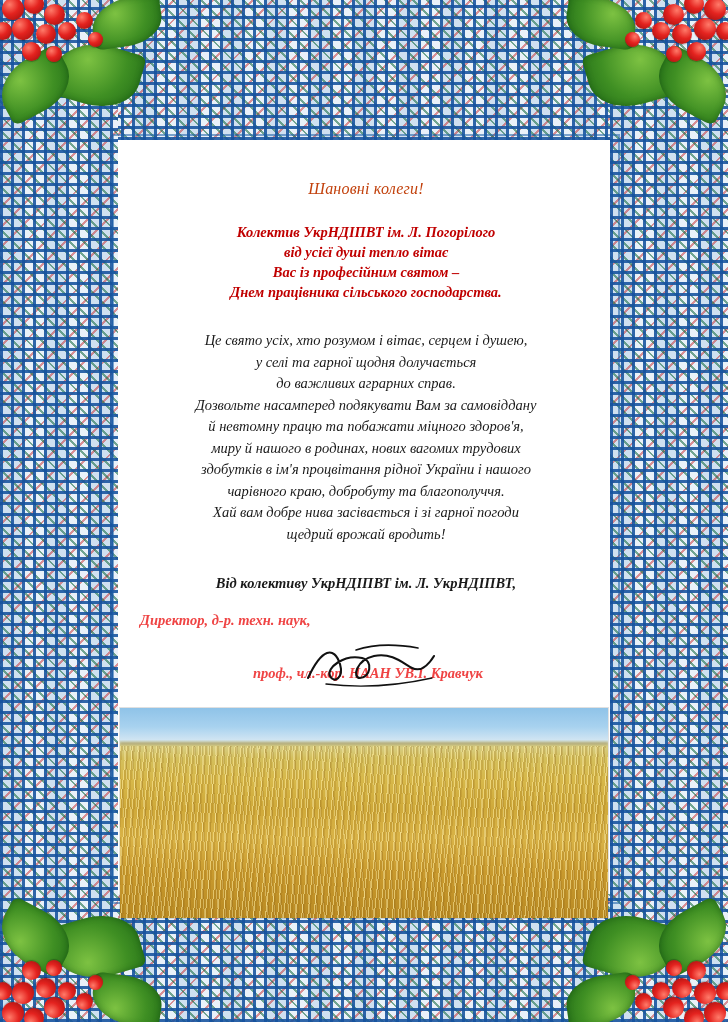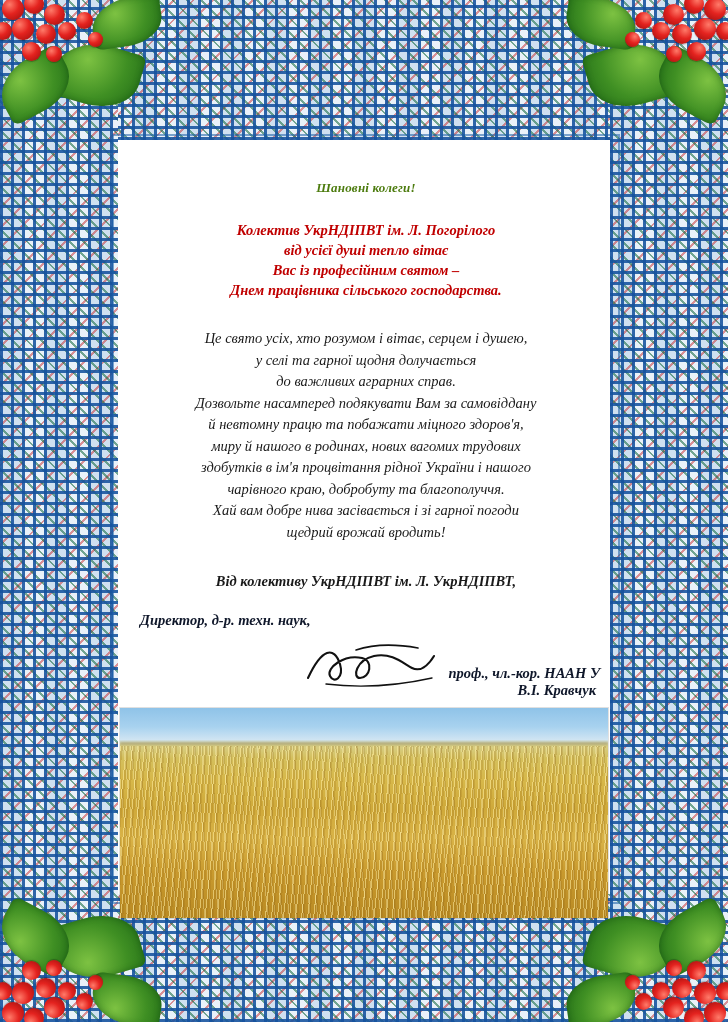--- a/index.html
+++ b/index.html
@@ -100,24 +100,24 @@
   .content {
     position: absolute;
     left: 140px;
     top: 180px;
     width: 452px;
     text-align: center;
     color: #111;
   }
 
   .greeting-title {
-    color: #4d7c0f;
-    font-weight: bold;
-    font-style: italic;
-    font-size: 13px;
+    color: #c2410c;
+    font-weight: normal;
+    font-style: italic;
+    font-size: 16px;
     letter-spacing: .2px;
     margin: 0 0 24px 0;
   }
 
   .intro {
     color: #c00000;
     font-weight: bold;
     font-style: italic;
     font-size: 14.5px;
     line-height: 20px;
@@ -143,31 +143,30 @@
   }
 
   .sign-block {
     position: absolute;
     left: 140px;
     top: 612px;
     width: 460px;
     font-style: italic;
     font-weight: bold;
     font-size: 14.5px;
-    color: #0f172a;
+    color: #ef4444;
   }
   .sign-role {
     text-align: left;
     margin-bottom: 36px;
   }
   .sign-row {
     display: flex;
-    justify-content: space-between;
+    justify-content: center;
     align-items: flex-end;
-    flex-direction: column;
   }
   .sign-left { text-align: left; }
   .sign-right { text-align: right; padding-right: 4px; }
 
   .signature {
     position: absolute;
     left: 300px;
     top: 638px;
     width: 150px;
     height: 54px;

